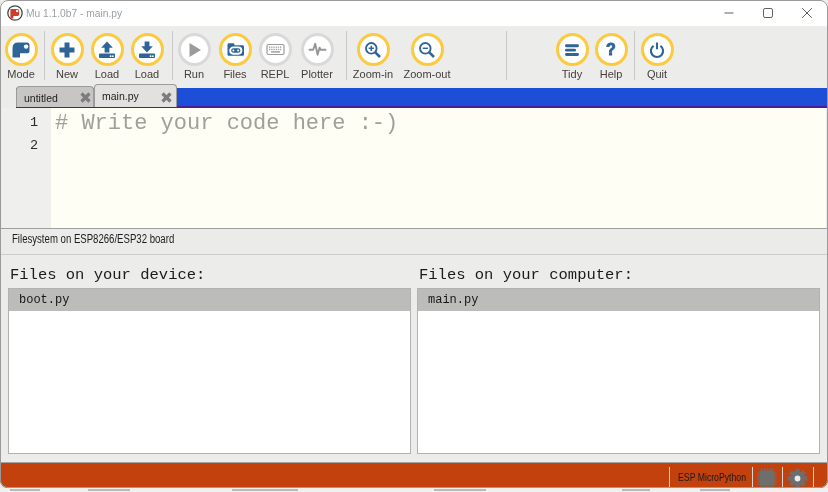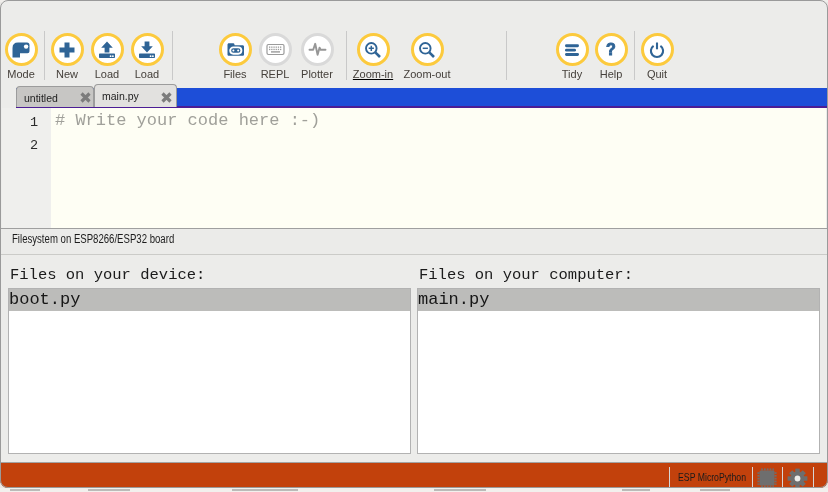--- a/index.html
+++ b/index.html
@@ -36,31 +36,31 @@
 .tab .cx { position:absolute; top:5px; }
 .tab0 { left:0; width:78px; background:#c7c6c4; }
 .tab1 { left:78px; width:83px; background:#e2e1df; height:23px; }
 
 
 .editor { position:absolute; left:2px; top:108px; width:824px; height:120px; background:#fefef4; }
 .gutter { position:absolute; left:0; top:0; width:49px; height:100%; background:#efefed;
   font-family:"Liberation Mono", monospace; font-size:13.5px; color:#2b2b2b; }
 .gutter div { position:absolute; right:13px; }
 .code { position:absolute; left:53px; top:3px; font-family:"Liberation Mono", monospace;
-  font-size:17px; color:#a0a09a; white-space:pre; }
+  font-size:22px; color:#a0a09a; white-space:pre; }
 
 
 .fsband { position:absolute; left:0; top:228px; width:100%; height:27px; background:#ebebe9; border-top:1px solid #9f9f9f; border-bottom:1px solid #cbcbc8; }
 .fslabel { position:absolute; left:12px; top:232px; font-size:12px; color:#1c1c1c; display:inline-block; transform:scaleX(0.8); transform-origin:left center; }
 
 
 .phead { position:absolute; font-family:"Liberation Mono", monospace; font-size:15.5px; color:#1b1b1b; }
 .listbox { position:absolute; top:288px; height:166px; background:#ffffff; border:1px solid #b2b2b2; }
 .row { height:22px; background:#bcbcba; font-family:"Liberation Mono", monospace;
-  font-size:17px; color:#161616; padding-left:0; line-height:22px; }
+  font-size:12px; color:#161616; padding-left:10px; line-height:22px; }
 
 
 .status { position:absolute; left:0; top:462px; width:100%; height:32px;
   border-top:1px solid #a3a3a3; background:#c2410c;text-align:right; }
 .stext { position:absolute; right:82px; top:8px; font-size:11px; color:#1b1b1b; display:inline-block; transform:scaleX(0.79); transform-origin:right center; }
 .ssep { position:absolute; top:4px; width:1px; height:22px; background:#d6d6d6; }
 .sicon { position:absolute; top:5px; }
 </style>
 </head>
 <body>
@@ -72,20 +72,43 @@
 <div class="smg" style="position:absolute;left:434px;top:489px;width:52px;height:2px;background:#777;opacity:.45;"></div>
 <div class="smg" style="position:absolute;left:622px;top:489px;width:28px;height:2px;background:#777;opacity:.45;"></div>
 <div class="smg" style="position:absolute;left:700px;top:489px;width:30px;height:2px;background:#777;opacity:.45;"></div>
 <div class="smg" style="position:absolute;left:95px;top:0;width:30px;height:2px;background:#888;opacity:.4;"></div>
 <div class="smg" style="position:absolute;left:205px;top:0;width:36px;height:2px;background:#888;opacity:.4;"></div>
 <div class="smg" style="position:absolute;left:330px;top:0;width:30px;height:2px;background:#888;opacity:.4;"></div>
 <div class="smg" style="position:absolute;left:432px;top:0;width:34px;height:2px;background:#888;opacity:.4;"></div>
 <div class="smg" style="position:absolute;left:545px;top:0;width:26px;height:2px;background:#888;opacity:.4;"></div>
 <div class="win">
 
+  <div class="titlebar">
+    <svg class="mulogo" viewBox="0 0 16 16">
+      <circle cx="8" cy="8" r="7.2" fill="#fff" stroke="#454545" stroke-width="1.3"></circle>
+      <path d="M3.4 4 h7 a1.8 1.8 0 0 1 1.8 1.8 v3.4 a1.8 1.8 0 0 1 -1.8 1.8 h-4 v2.6 h-3 z" fill="#cd3d2a"></path>
+      <circle cx="10.2" cy="6" r="1.2" fill="#fff"></circle>
+    </svg>
+    <div class="title">Mu 1.1.0b7 - main.py</div>
+    <div class="winbtn" style="left:709px;">
+        <svg width="10" height="10" viewBox="0 0 10 10">
+          <path d="M0.5 5 h9" stroke="#5f5f5f" stroke-width="1" fill="none"></path>
+        </svg>
+      </div>
+    <div class="winbtn" style="left:748px;">
+        <svg width="10" height="10" viewBox="0 0 10 10">
+          <rect x="0.5" y="0.5" width="9" height="9" rx="1.6" fill="none" stroke="#5f5f5f" stroke-width="1"></rect>
+        </svg>
+      </div>
+    <div class="winbtn" style="left:787px;">
+        <svg width="11" height="11" viewBox="0 0 11 11">
+          <path d="M0.7 0.7 L10.3 10.3 M10.3 0.7 L0.7 10.3" stroke="#5f5f5f" stroke-width="1" fill="none"></path>
+        </svg>
+      </div>
+  </div>
 
   <div class="toolbar">
     <div class="tbtn" style="left:-11px;">
       <div class="circ y">
           <svg width="20" height="20" viewBox="0 0 20 20">
         <path d="M1.5 17.5 L1.5 8 Q1.5 2.5 7 2.5 L16 2.5 Q18.5 2.5 18.5 5 L18.5 11.2 Q18.5 13.2 16.5 13.2 L9 13.2 L9 17.5 Z" fill="#2f6496"></path>
         <circle cx="15.1" cy="6.6" r="2.2" fill="#fff"></circle>
       </svg>
         </div>
       <div class="tlabel">Mode</div>
@@ -115,20 +138,28 @@
           <svg width="20" height="20" viewBox="0 0 20 20">
         <path d="M7.6 1.5 H12.4 V6.2 H15.8 L10 12.5 L4.2 6.2 H7.6 Z" fill="#2f6496"></path>
         <path d="M2.8 13.5 h14.4 a0.8 0.8 0 0 1 0.8 0.8 v3 a0.8 0.8 0 0 1 -0.8 0.8 h-14.4 a0.8 0.8 0 0 1 -0.8 -0.8 v-3 a0.8 0.8 0 0 1 0.8 -0.8 z" fill="#2f6496"></path>
         <circle cx="13.6" cy="16.2" r="0.9" fill="#fff"></circle>
             <circle cx="15.9" cy="16.2" r="0.9" fill="#fff"></circle>
       </svg>
         </div>
       <div class="tlabel">Load</div>
     </div>
     <div class="tsep" style="left:172px;"></div>
+    <div class="tbtn" style="left:162px;">
+      <div class="circ g">
+          <svg width="20" height="20" viewBox="0 0 20 20">
+        <path d="M5.5 3 L17 10 L5.5 17 Z" fill="#9b9b9b"></path>
+      </svg>
+        </div>
+      <div class="tlabel">Run</div>
+    </div>
     <div class="tbtn" style="left:203px;">
       <div class="circ y">
           <svg width="21" height="21" viewBox="0 0 21 21">
         <path d="M2.5 15.4 L2.5 5.8 C2.5 5 3 4.3 3.9 4.3 L8.3 4.3 C9 4.3 9.3 4.6 9.4 5.2 L9.6 6.2 L17.6 6.2 C18.4 6.2 19 6.8 19 7.6 L19 15.4 C19 16.2 18.4 16.8 17.6 16.8 L3.9 16.8 C3 16.8 2.5 16.2 2.5 15.4 Z" fill="#2f6496"></path>
         <rect x="5.2" y="8.4" width="11.2" height="6.3" rx="3.15" fill="none" stroke="#fff" stroke-width="1.9"></rect>
         <circle cx="8.4" cy="11.55" r="1.05" fill="#fff"></circle>
         <circle cx="13.2" cy="11.55" r="1.05" fill="#fff"></circle>
       </svg>
         </div>
       <div class="tlabel">Files</div>
@@ -158,21 +189,21 @@
               <rect x="10.6" y="9.8" width="1.3" height="1.3"></rect>
               <rect x="12.8" y="9.8" width="1.3" height="1.3"></rect>
               <rect x="15" y="9.8" width="1.3" height="1.3"></rect>
           <rect x="6" y="12.2" width="9" height="1.4"></rect>
         </g>
       </svg>
         </div>
       <div class="tlabel">REPL</div>
     </div>
     <div class="tsep" style="left:346px;"></div>
-    <div class="tbtn" style="left:341px;text-decoration:underline;">
+    <div class="tbtn" style="left:341px;">
       <div class="circ y">
           <svg width="20" height="20" viewBox="0 0 20 20">
         <circle cx="8.3" cy="8.3" r="5.3" fill="none" stroke="#2f6496" stroke-width="1.9"></circle>
         <path d="M12.3 12.3 L17 17" stroke="#2f6496" stroke-width="2.6" fill="none"></path>
         <path d="M8.3 5.7 v5.2 M5.7 8.3 h5.2" stroke="#2f6496" stroke-width="1.5" fill="none"></path>
       </svg>
         </div>
       <div class="tlabel">Zoom-in</div>
     </div>
     <div class="tbtn" style="left:395px;">

